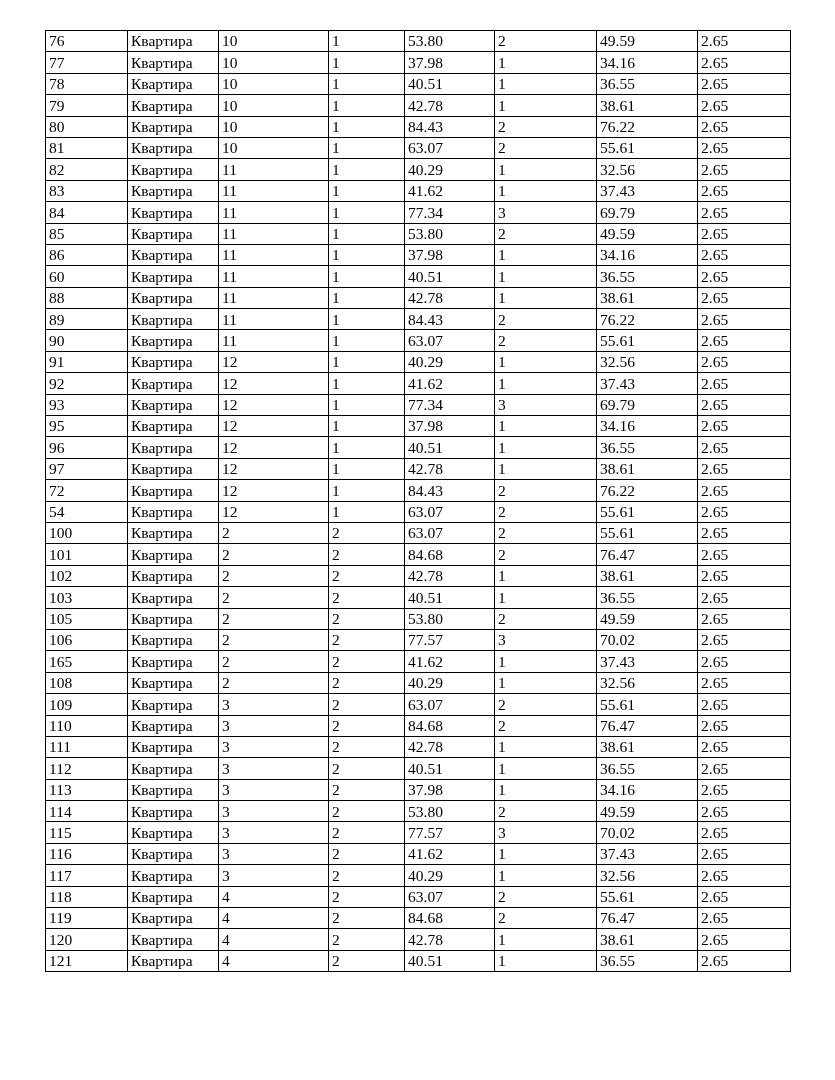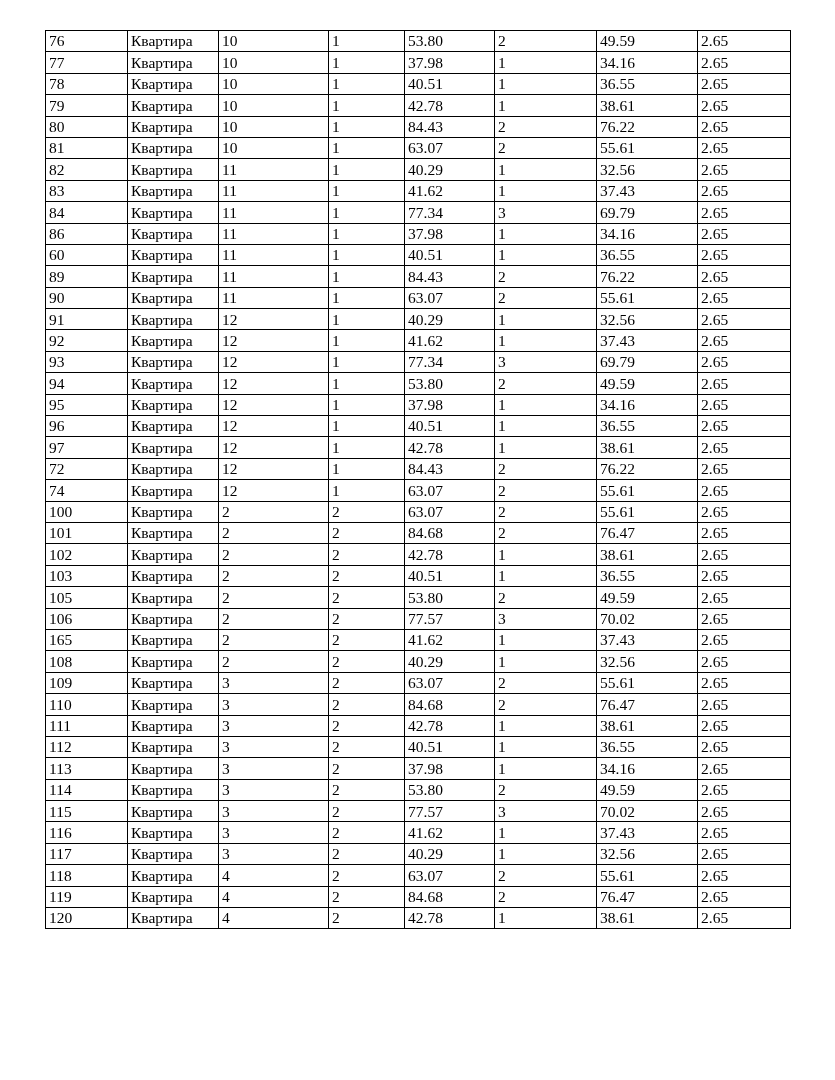--- a/index.html
+++ b/index.html
@@ -137,40 +137,60 @@
           <td>84</td>
           <td>Квартира</td>
           <td>11</td>
           <td>1</td>
           <td>77.34</td>
           <td>3</td>
           <td>69.79</td>
           <td>2.65</td>
         </tr>
         <tr>
+          <td>85</td>
+          <td>Квартира</td>
+          <td>11</td>
+          <td>1</td>
+          <td>53.80</td>
+          <td>2</td>
+          <td>49.59</td>
+          <td>2.65</td>
+        </tr>
+        <tr>
           <td>86</td>
           <td>Квартира</td>
           <td>11</td>
           <td>1</td>
           <td>37.98</td>
           <td>1</td>
           <td>34.16</td>
           <td>2.65</td>
         </tr>
         <tr>
           <td>60</td>
           <td>Квартира</td>
           <td>11</td>
           <td>1</td>
           <td>40.51</td>
           <td>1</td>
           <td>36.55</td>
           <td>2.65</td>
         </tr>
         <tr>
+          <td>88</td>
+          <td>Квартира</td>
+          <td>11</td>
+          <td>1</td>
+          <td>42.78</td>
+          <td>1</td>
+          <td>38.61</td>
+          <td>2.65</td>
+        </tr>
+        <tr>
           <td>89</td>
           <td>Квартира</td>
           <td>11</td>
           <td>1</td>
           <td>84.43</td>
           <td>2</td>
           <td>76.22</td>
           <td>2.65</td>
         </tr>
         <tr>
@@ -207,274 +227,274 @@
           <td>93</td>
           <td>Квартира</td>
           <td>12</td>
           <td>1</td>
           <td>77.34</td>
           <td>3</td>
           <td>69.79</td>
           <td>2.65</td>
         </tr>
         <tr>
-          <td>94</td>
-          <td>Квартира</td>
-          <td>12</td>
-          <td>1</td>
+          <td>95</td>
+          <td>Квартира</td>
+          <td>12</td>
+          <td>1</td>
+          <td>37.98</td>
+          <td>1</td>
+          <td>34.16</td>
+          <td>2.65</td>
+        </tr>
+        <tr>
+          <td>96</td>
+          <td>Квартира</td>
+          <td>12</td>
+          <td>1</td>
+          <td>40.51</td>
+          <td>1</td>
+          <td>36.55</td>
+          <td>2.65</td>
+        </tr>
+        <tr>
+          <td>97</td>
+          <td>Квартира</td>
+          <td>12</td>
+          <td>1</td>
+          <td>42.78</td>
+          <td>1</td>
+          <td>38.61</td>
+          <td>2.65</td>
+        </tr>
+        <tr>
+          <td>72</td>
+          <td>Квартира</td>
+          <td>12</td>
+          <td>1</td>
+          <td>84.43</td>
+          <td>2</td>
+          <td>76.22</td>
+          <td>2.65</td>
+        </tr>
+        <tr>
+          <td>54</td>
+          <td>Квартира</td>
+          <td>12</td>
+          <td>1</td>
+          <td>63.07</td>
+          <td>2</td>
+          <td>55.61</td>
+          <td>2.65</td>
+        </tr>
+        <tr>
+          <td>100</td>
+          <td>Квартира</td>
+          <td>2</td>
+          <td>2</td>
+          <td>63.07</td>
+          <td>2</td>
+          <td>55.61</td>
+          <td>2.65</td>
+        </tr>
+        <tr>
+          <td>101</td>
+          <td>Квартира</td>
+          <td>2</td>
+          <td>2</td>
+          <td>84.68</td>
+          <td>2</td>
+          <td>76.47</td>
+          <td>2.65</td>
+        </tr>
+        <tr>
+          <td>102</td>
+          <td>Квартира</td>
+          <td>2</td>
+          <td>2</td>
+          <td>42.78</td>
+          <td>1</td>
+          <td>38.61</td>
+          <td>2.65</td>
+        </tr>
+        <tr>
+          <td>103</td>
+          <td>Квартира</td>
+          <td>2</td>
+          <td>2</td>
+          <td>40.51</td>
+          <td>1</td>
+          <td>36.55</td>
+          <td>2.65</td>
+        </tr>
+        <tr>
+          <td>105</td>
+          <td>Квартира</td>
+          <td>2</td>
+          <td>2</td>
           <td>53.80</td>
           <td>2</td>
           <td>49.59</td>
           <td>2.65</td>
         </tr>
         <tr>
-          <td>95</td>
-          <td>Квартира</td>
-          <td>12</td>
-          <td>1</td>
+          <td>106</td>
+          <td>Квартира</td>
+          <td>2</td>
+          <td>2</td>
+          <td>77.57</td>
+          <td>3</td>
+          <td>70.02</td>
+          <td>2.65</td>
+        </tr>
+        <tr>
+          <td>165</td>
+          <td>Квартира</td>
+          <td>2</td>
+          <td>2</td>
+          <td>41.62</td>
+          <td>1</td>
+          <td>37.43</td>
+          <td>2.65</td>
+        </tr>
+        <tr>
+          <td>108</td>
+          <td>Квартира</td>
+          <td>2</td>
+          <td>2</td>
+          <td>40.29</td>
+          <td>1</td>
+          <td>32.56</td>
+          <td>2.65</td>
+        </tr>
+        <tr>
+          <td>109</td>
+          <td>Квартира</td>
+          <td>3</td>
+          <td>2</td>
+          <td>63.07</td>
+          <td>2</td>
+          <td>55.61</td>
+          <td>2.65</td>
+        </tr>
+        <tr>
+          <td>110</td>
+          <td>Квартира</td>
+          <td>3</td>
+          <td>2</td>
+          <td>84.68</td>
+          <td>2</td>
+          <td>76.47</td>
+          <td>2.65</td>
+        </tr>
+        <tr>
+          <td>111</td>
+          <td>Квартира</td>
+          <td>3</td>
+          <td>2</td>
+          <td>42.78</td>
+          <td>1</td>
+          <td>38.61</td>
+          <td>2.65</td>
+        </tr>
+        <tr>
+          <td>112</td>
+          <td>Квартира</td>
+          <td>3</td>
+          <td>2</td>
+          <td>40.51</td>
+          <td>1</td>
+          <td>36.55</td>
+          <td>2.65</td>
+        </tr>
+        <tr>
+          <td>113</td>
+          <td>Квартира</td>
+          <td>3</td>
+          <td>2</td>
           <td>37.98</td>
           <td>1</td>
           <td>34.16</td>
           <td>2.65</td>
         </tr>
         <tr>
-          <td>96</td>
-          <td>Квартира</td>
-          <td>12</td>
-          <td>1</td>
+          <td>114</td>
+          <td>Квартира</td>
+          <td>3</td>
+          <td>2</td>
+          <td>53.80</td>
+          <td>2</td>
+          <td>49.59</td>
+          <td>2.65</td>
+        </tr>
+        <tr>
+          <td>115</td>
+          <td>Квартира</td>
+          <td>3</td>
+          <td>2</td>
+          <td>77.57</td>
+          <td>3</td>
+          <td>70.02</td>
+          <td>2.65</td>
+        </tr>
+        <tr>
+          <td>116</td>
+          <td>Квартира</td>
+          <td>3</td>
+          <td>2</td>
+          <td>41.62</td>
+          <td>1</td>
+          <td>37.43</td>
+          <td>2.65</td>
+        </tr>
+        <tr>
+          <td>117</td>
+          <td>Квартира</td>
+          <td>3</td>
+          <td>2</td>
+          <td>40.29</td>
+          <td>1</td>
+          <td>32.56</td>
+          <td>2.65</td>
+        </tr>
+        <tr>
+          <td>118</td>
+          <td>Квартира</td>
+          <td>4</td>
+          <td>2</td>
+          <td>63.07</td>
+          <td>2</td>
+          <td>55.61</td>
+          <td>2.65</td>
+        </tr>
+        <tr>
+          <td>119</td>
+          <td>Квартира</td>
+          <td>4</td>
+          <td>2</td>
+          <td>84.68</td>
+          <td>2</td>
+          <td>76.47</td>
+          <td>2.65</td>
+        </tr>
+        <tr>
+          <td>120</td>
+          <td>Квартира</td>
+          <td>4</td>
+          <td>2</td>
+          <td>42.78</td>
+          <td>1</td>
+          <td>38.61</td>
+          <td>2.65</td>
+        </tr>
+        <tr>
+          <td>121</td>
+          <td>Квартира</td>
+          <td>4</td>
+          <td>2</td>
           <td>40.51</td>
           <td>1</td>
           <td>36.55</td>
-          <td>2.65</td>
-        </tr>
-        <tr>
-          <td>97</td>
-          <td>Квартира</td>
-          <td>12</td>
-          <td>1</td>
-          <td>42.78</td>
-          <td>1</td>
-          <td>38.61</td>
-          <td>2.65</td>
-        </tr>
-        <tr>
-          <td>72</td>
-          <td>Квартира</td>
-          <td>12</td>
-          <td>1</td>
-          <td>84.43</td>
-          <td>2</td>
-          <td>76.22</td>
-          <td>2.65</td>
-        </tr>
-        <tr>
-          <td>74</td>
-          <td>Квартира</td>
-          <td>12</td>
-          <td>1</td>
-          <td>63.07</td>
-          <td>2</td>
-          <td>55.61</td>
-          <td>2.65</td>
-        </tr>
-        <tr>
-          <td>100</td>
-          <td>Квартира</td>
-          <td>2</td>
-          <td>2</td>
-          <td>63.07</td>
-          <td>2</td>
-          <td>55.61</td>
-          <td>2.65</td>
-        </tr>
-        <tr>
-          <td>101</td>
-          <td>Квартира</td>
-          <td>2</td>
-          <td>2</td>
-          <td>84.68</td>
-          <td>2</td>
-          <td>76.47</td>
-          <td>2.65</td>
-        </tr>
-        <tr>
-          <td>102</td>
-          <td>Квартира</td>
-          <td>2</td>
-          <td>2</td>
-          <td>42.78</td>
-          <td>1</td>
-          <td>38.61</td>
-          <td>2.65</td>
-        </tr>
-        <tr>
-          <td>103</td>
-          <td>Квартира</td>
-          <td>2</td>
-          <td>2</td>
-          <td>40.51</td>
-          <td>1</td>
-          <td>36.55</td>
-          <td>2.65</td>
-        </tr>
-        <tr>
-          <td>105</td>
-          <td>Квартира</td>
-          <td>2</td>
-          <td>2</td>
-          <td>53.80</td>
-          <td>2</td>
-          <td>49.59</td>
-          <td>2.65</td>
-        </tr>
-        <tr>
-          <td>106</td>
-          <td>Квартира</td>
-          <td>2</td>
-          <td>2</td>
-          <td>77.57</td>
-          <td>3</td>
-          <td>70.02</td>
-          <td>2.65</td>
-        </tr>
-        <tr>
-          <td>165</td>
-          <td>Квартира</td>
-          <td>2</td>
-          <td>2</td>
-          <td>41.62</td>
-          <td>1</td>
-          <td>37.43</td>
-          <td>2.65</td>
-        </tr>
-        <tr>
-          <td>108</td>
-          <td>Квартира</td>
-          <td>2</td>
-          <td>2</td>
-          <td>40.29</td>
-          <td>1</td>
-          <td>32.56</td>
-          <td>2.65</td>
-        </tr>
-        <tr>
-          <td>109</td>
-          <td>Квартира</td>
-          <td>3</td>
-          <td>2</td>
-          <td>63.07</td>
-          <td>2</td>
-          <td>55.61</td>
-          <td>2.65</td>
-        </tr>
-        <tr>
-          <td>110</td>
-          <td>Квартира</td>
-          <td>3</td>
-          <td>2</td>
-          <td>84.68</td>
-          <td>2</td>
-          <td>76.47</td>
-          <td>2.65</td>
-        </tr>
-        <tr>
-          <td>111</td>
-          <td>Квартира</td>
-          <td>3</td>
-          <td>2</td>
-          <td>42.78</td>
-          <td>1</td>
-          <td>38.61</td>
-          <td>2.65</td>
-        </tr>
-        <tr>
-          <td>112</td>
-          <td>Квартира</td>
-          <td>3</td>
-          <td>2</td>
-          <td>40.51</td>
-          <td>1</td>
-          <td>36.55</td>
-          <td>2.65</td>
-        </tr>
-        <tr>
-          <td>113</td>
-          <td>Квартира</td>
-          <td>3</td>
-          <td>2</td>
-          <td>37.98</td>
-          <td>1</td>
-          <td>34.16</td>
-          <td>2.65</td>
-        </tr>
-        <tr>
-          <td>114</td>
-          <td>Квартира</td>
-          <td>3</td>
-          <td>2</td>
-          <td>53.80</td>
-          <td>2</td>
-          <td>49.59</td>
-          <td>2.65</td>
-        </tr>
-        <tr>
-          <td>115</td>
-          <td>Квартира</td>
-          <td>3</td>
-          <td>2</td>
-          <td>77.57</td>
-          <td>3</td>
-          <td>70.02</td>
-          <td>2.65</td>
-        </tr>
-        <tr>
-          <td>116</td>
-          <td>Квартира</td>
-          <td>3</td>
-          <td>2</td>
-          <td>41.62</td>
-          <td>1</td>
-          <td>37.43</td>
-          <td>2.65</td>
-        </tr>
-        <tr>
-          <td>117</td>
-          <td>Квартира</td>
-          <td>3</td>
-          <td>2</td>
-          <td>40.29</td>
-          <td>1</td>
-          <td>32.56</td>
-          <td>2.65</td>
-        </tr>
-        <tr>
-          <td>118</td>
-          <td>Квартира</td>
-          <td>4</td>
-          <td>2</td>
-          <td>63.07</td>
-          <td>2</td>
-          <td>55.61</td>
-          <td>2.65</td>
-        </tr>
-        <tr>
-          <td>119</td>
-          <td>Квартира</td>
-          <td>4</td>
-          <td>2</td>
-          <td>84.68</td>
-          <td>2</td>
-          <td>76.47</td>
-          <td>2.65</td>
-        </tr>
-        <tr>
-          <td>120</td>
-          <td>Квартира</td>
-          <td>4</td>
-          <td>2</td>
-          <td>42.78</td>
-          <td>1</td>
-          <td>38.61</td>
           <td>2.65</td>
         </tr>
       </tbody>
   </table>
 </div>
 
 </body></html>

